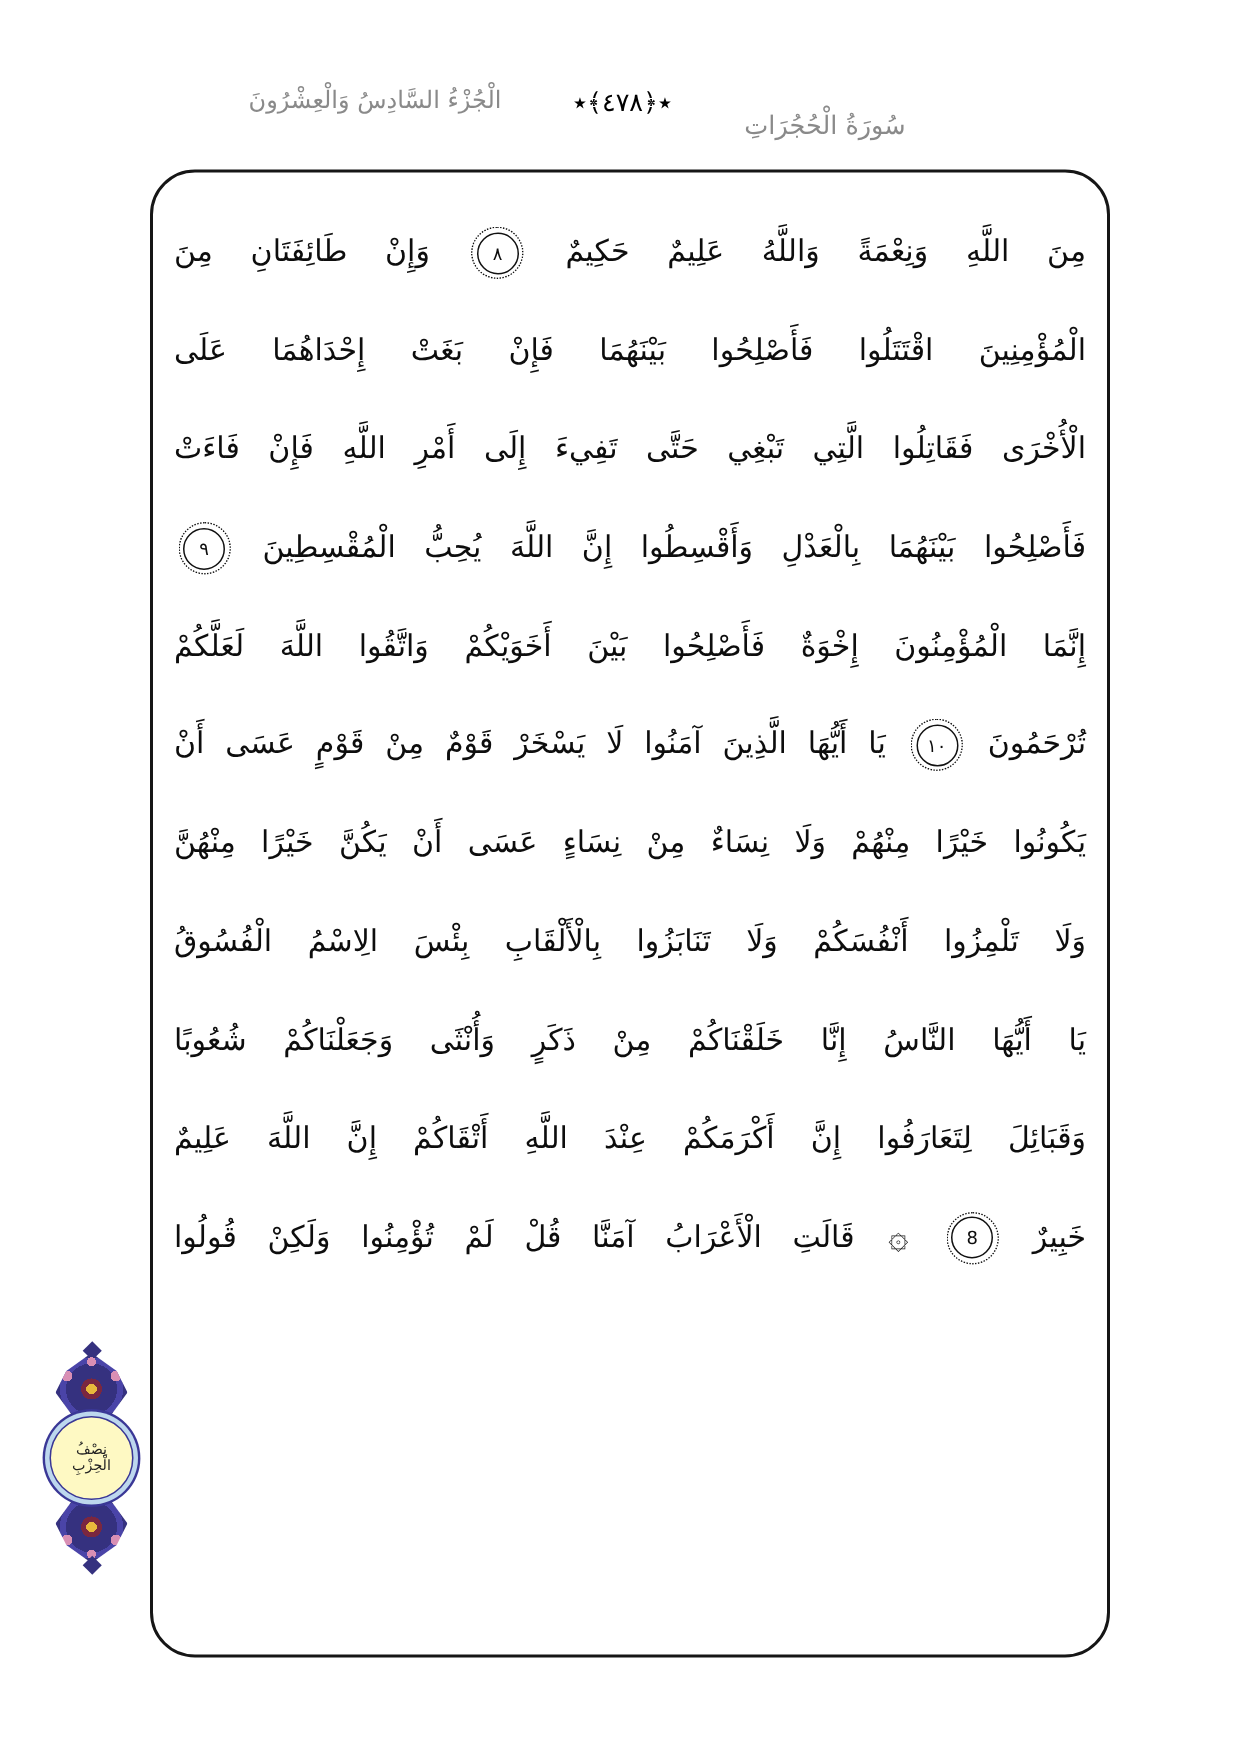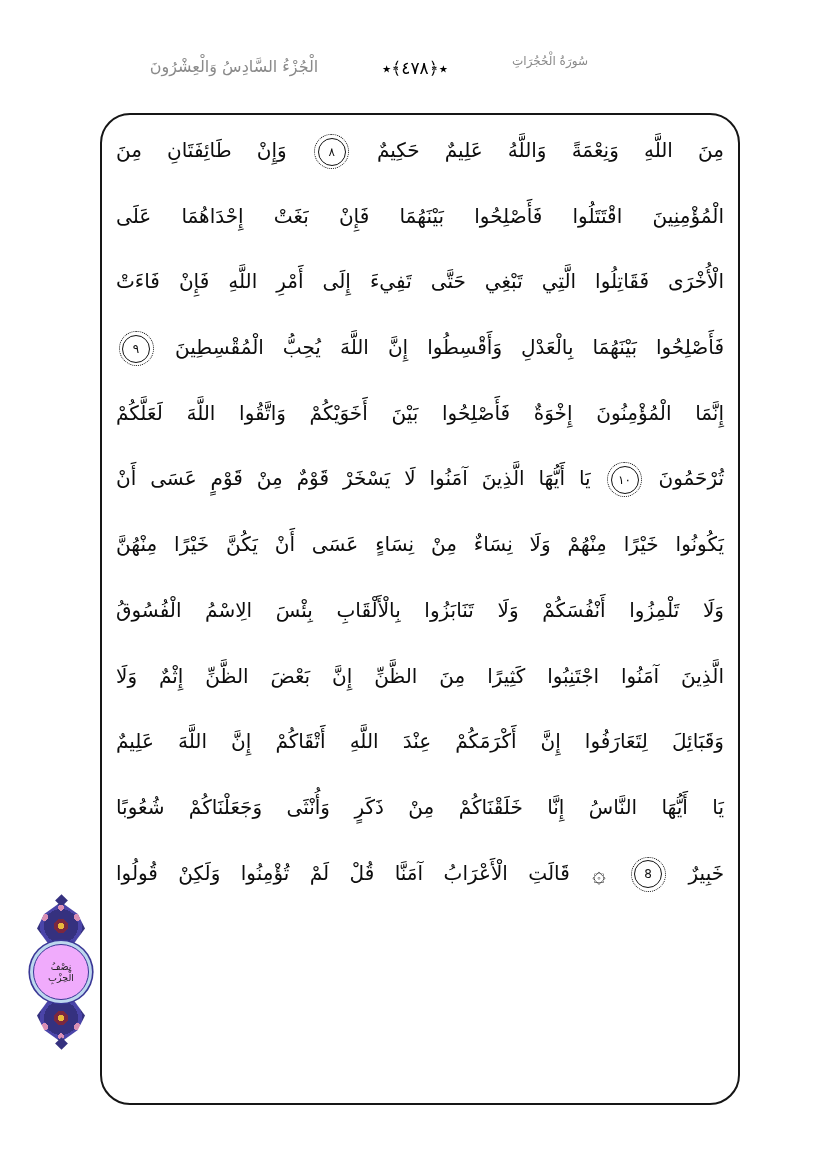--- a/index.html
+++ b/index.html
@@ -14,33 +14,33 @@
     width:826px;height:1169px;
     background:#ffffff;
   }
 
   
   .hdr{
     position:absolute;
     text-align:center;
     white-space:nowrap;
   }
-  .hdr-surah{ top:54px; left:455px; width:190px; font-size:12px; color:#8a8a8a; }
+  .hdr-surah{ top:74px; left:455px; width:190px; font-size:17px; color:#8a8a8a; }
   .hdr-page { top:58px; left:350px; width:130px; font-size:17px; color:#000000; letter-spacing:1px; }
-  .hdr-juz  { top:57px; left:134px; width:200px; font-size:16px; color:#8a8a8a; }
+  .hdr-juz  { top:57px; left:150px; width:200px; font-size:16px; color:#8a8a8a; }
 
   
   .frame{
     position:absolute;
     left:100px; top:113px;
     width:640px; height:992px;
     box-sizing:border-box;
     border:2px solid #161616;
     border-radius:30px;
-    padding:3px 14px 0 14px;
+    padding:20px 14px 0 14px;
     direction:rtl;
   }
   .qline{
     height:65.7px;
     line-height:65.7px;
     font-size:20px;
     color:#0d0d0d;
     text-align:justify;
     text-align-last:justify;
     white-space:nowrap;
@@ -102,21 +102,21 @@
       radial-gradient(circle at 50% 12%, #d98fb4 0 3px, transparent 3px),
       radial-gradient(circle at 50% 50%, #35317f 0 17px, #4a44a8 17px 21px, #35317f 21px);
     margin:-4px 0;
   }
   .hizb-lobe-b{ transform:scaleY(-1); }
   .hizb-ring{
     position:relative;
     z-index:2;
     width:54px;height:54px;
     border-radius:50%;
-    background:#f0abfc;
+    background:#fef9c3;
     border:1.6px solid #3a3796;
     box-shadow:0 0 0 3px #bdd7ee, 0 0 0 4.6px #3a3796;
     display:flex;
     flex-direction:column;
     align-items:center;
     justify-content:center;
     font-size:9.5px;
     color:#222;
     line-height:1.2;
     text-align:center;
@@ -135,23 +135,22 @@
   <div class="frame">
     <div>
         <div class="qline"><span>مِنَ اللَّهِ وَنِعْمَةً وَاللَّهُ عَلِيمٌ حَكِيمٌ</span> <span class="ayah">٨</span> <span>وَإِنْ طَائِفَتَانِ مِنَ</span></div>
         <div class="qline"><span>الْمُؤْمِنِينَ اقْتَتَلُوا فَأَصْلِحُوا بَيْنَهُمَا فَإِنْ بَغَتْ إِحْدَاهُمَا عَلَى</span></div>
         <div class="qline"><span>الْأُخْرَى فَقَاتِلُوا الَّتِي تَبْغِي حَتَّى تَفِيءَ إِلَى أَمْرِ اللَّهِ فَإِنْ فَاءَتْ</span></div>
         <div class="qline"><span>فَأَصْلِحُوا بَيْنَهُمَا بِالْعَدْلِ وَأَقْسِطُوا إِنَّ اللَّهَ يُحِبُّ الْمُقْسِطِينَ</span> <span class="ayah">٩</span></div>
         <div class="qline"><span>إِنَّمَا الْمُؤْمِنُونَ إِخْوَةٌ فَأَصْلِحُوا بَيْنَ أَخَوَيْكُمْ وَاتَّقُوا اللَّهَ لَعَلَّكُمْ</span></div>
         <div class="qline"><span>تُرْحَمُونَ</span> <span class="ayah">١٠</span> <span>يَا أَيُّهَا الَّذِينَ آمَنُوا لَا يَسْخَرْ قَوْمٌ مِنْ قَوْمٍ عَسَى أَنْ</span></div>
         <div class="qline"><span>يَكُونُوا خَيْرًا مِنْهُمْ وَلَا نِسَاءٌ مِنْ نِسَاءٍ عَسَى أَنْ يَكُنَّ خَيْرًا مِنْهُنَّ</span></div>
         <div class="qline"><span>وَلَا تَلْمِزُوا أَنْفُسَكُمْ وَلَا تَنَابَزُوا بِالْأَلْقَابِ بِئْسَ الِاسْمُ الْفُسُوقُ</span></div>
-        <div class="qline"><span>الَّذِينَ آمَنُوا اجْتَنِبُوا كَثِيرًا مِنَ الظَّنِّ إِنَّ بَعْضَ الظَّنِّ إِثْمٌ وَلَا</span></div>
+        <div class="qline"><span>يَا أَيُّهَا النَّاسُ إِنَّا خَلَقْنَاكُمْ مِنْ ذَكَرٍ وَأُنْثَى وَجَعَلْنَاكُمْ شُعُوبًا</span></div>
         <div class="qline"><span>وَقَبَائِلَ لِتَعَارَفُوا إِنَّ أَكْرَمَكُمْ عِنْدَ اللَّهِ أَتْقَاكُمْ إِنَّ اللَّهَ عَلِيمٌ</span></div>
-        <div class="qline"><span>يَا أَيُّهَا النَّاسُ إِنَّا خَلَقْنَاكُمْ مِنْ ذَكَرٍ وَأُنْثَى وَجَعَلْنَاكُمْ شُعُوبًا</span></div>
         <div class="qline"><span>خَبِيرٌ</span> <span class="ayah">8</span> <span class="hizb-star">۞</span> <span>قَالَتِ الْأَعْرَابُ آمَنَّا قُلْ لَمْ تُؤْمِنُوا وَلَكِنْ قُولُوا</span></div>
       </div>
   </div>
 
   <div class="hizb-ornament">
     <div class="hizb-fin"></div>
     <div class="hizb-lobe"></div>
     <div class="hizb-ring">
       <span>نِصْفُ</span>
       <span>الْحِزْبِ</span>

